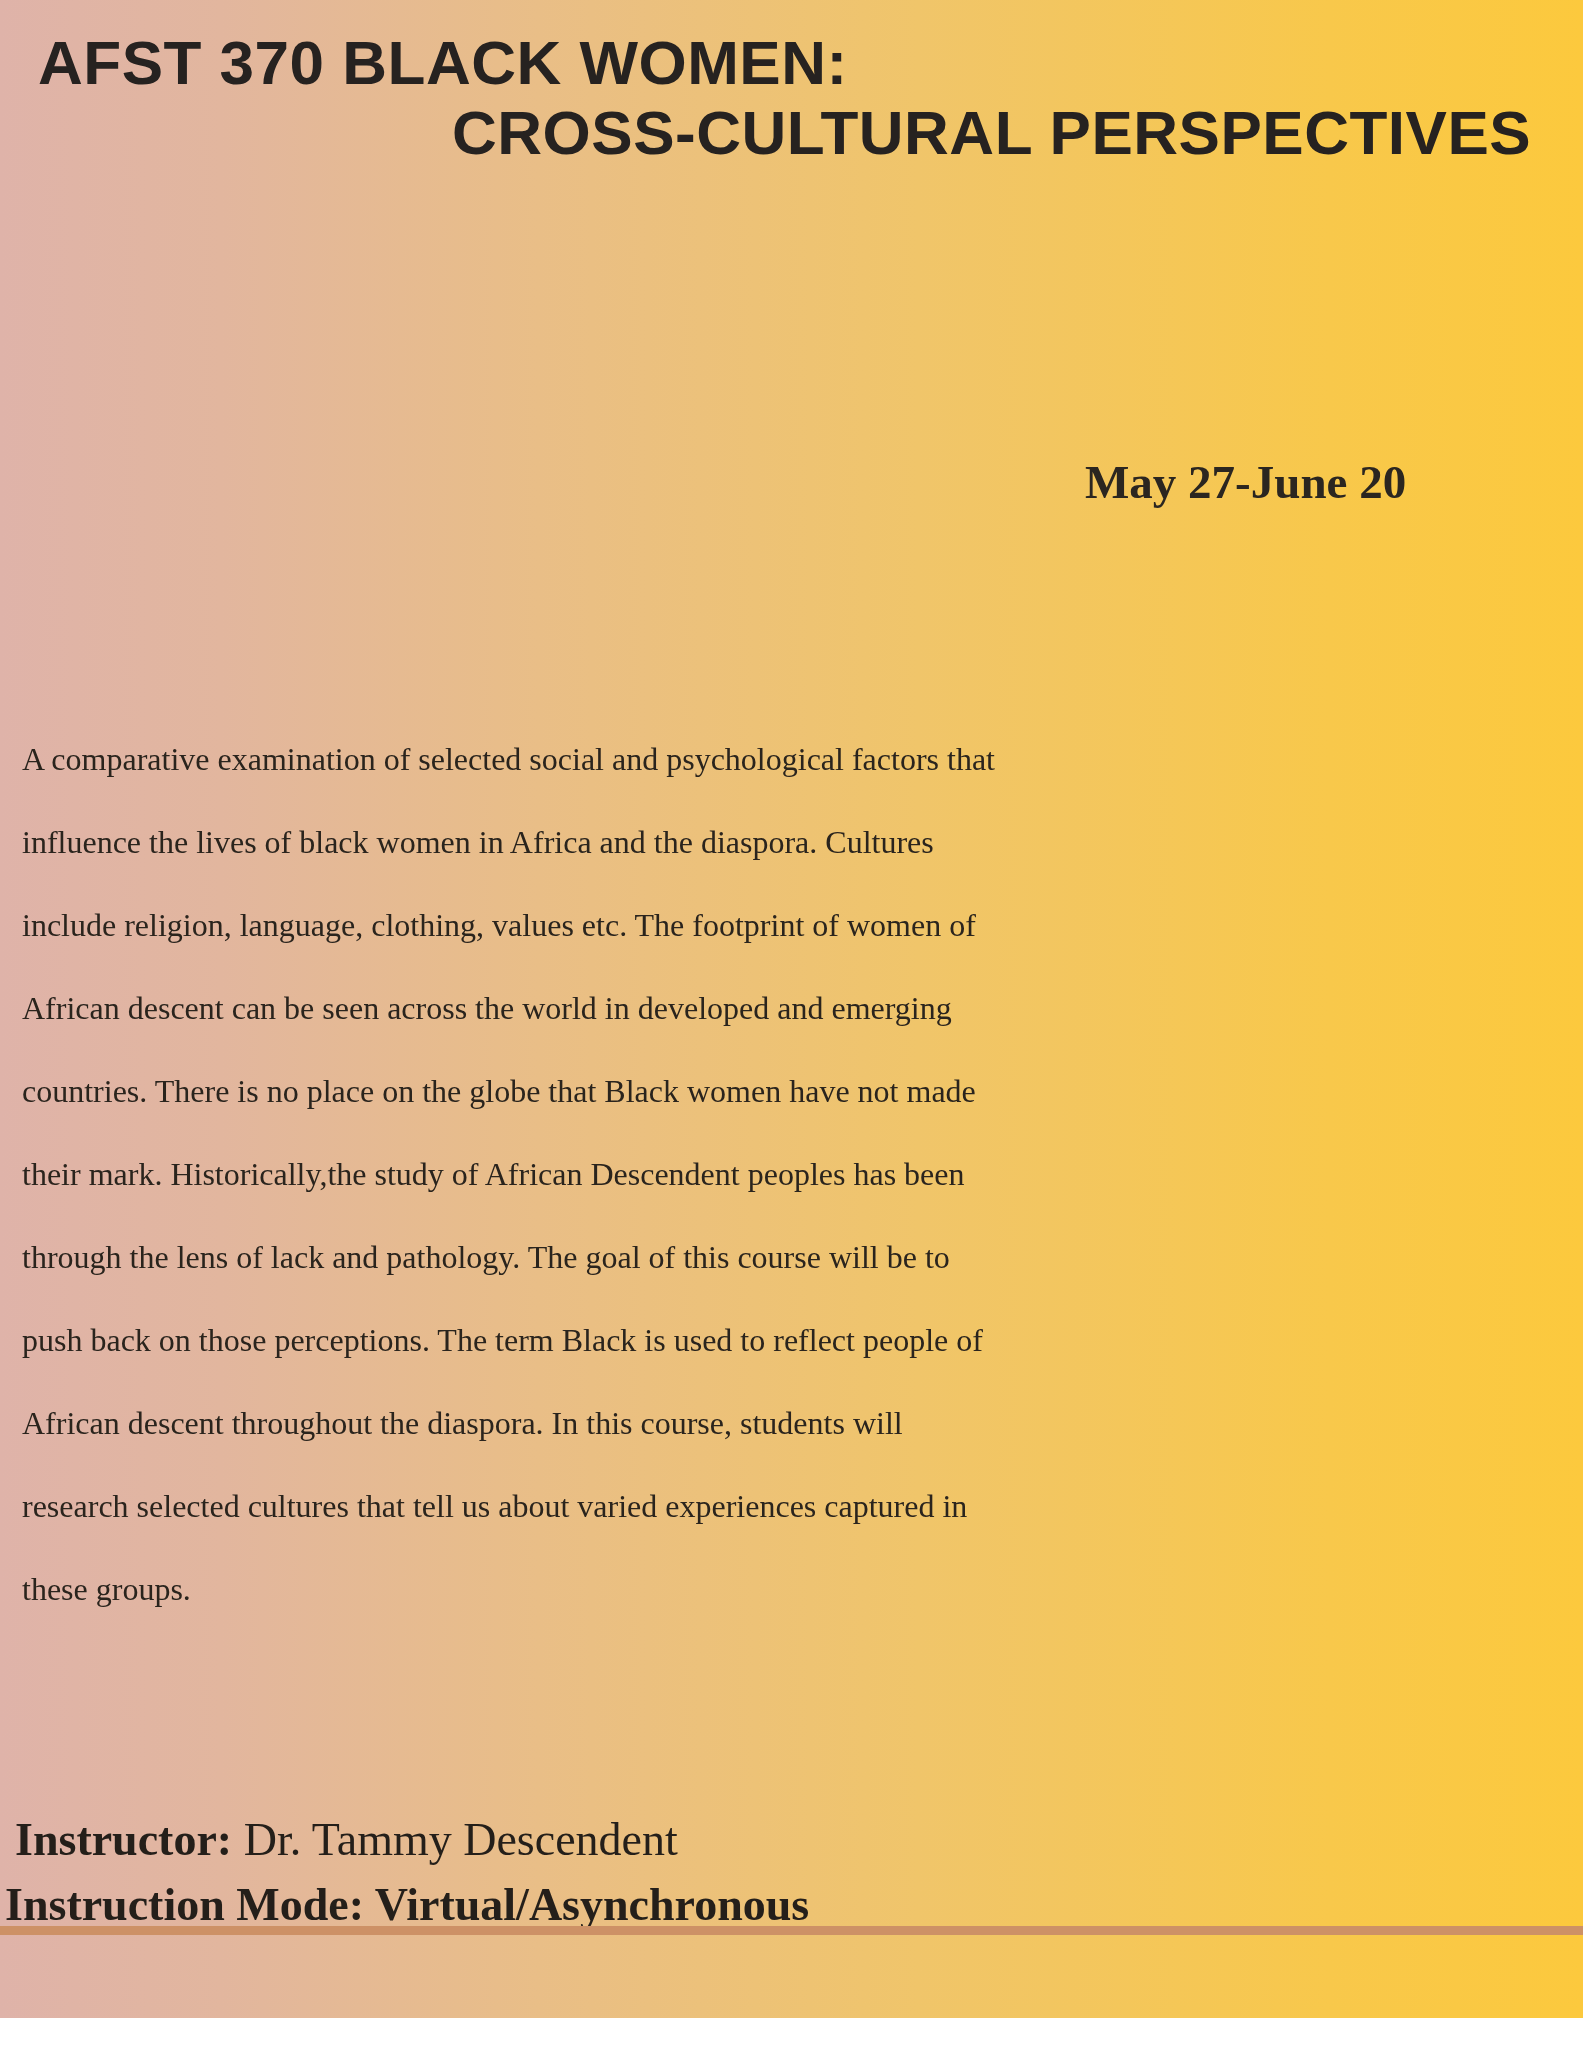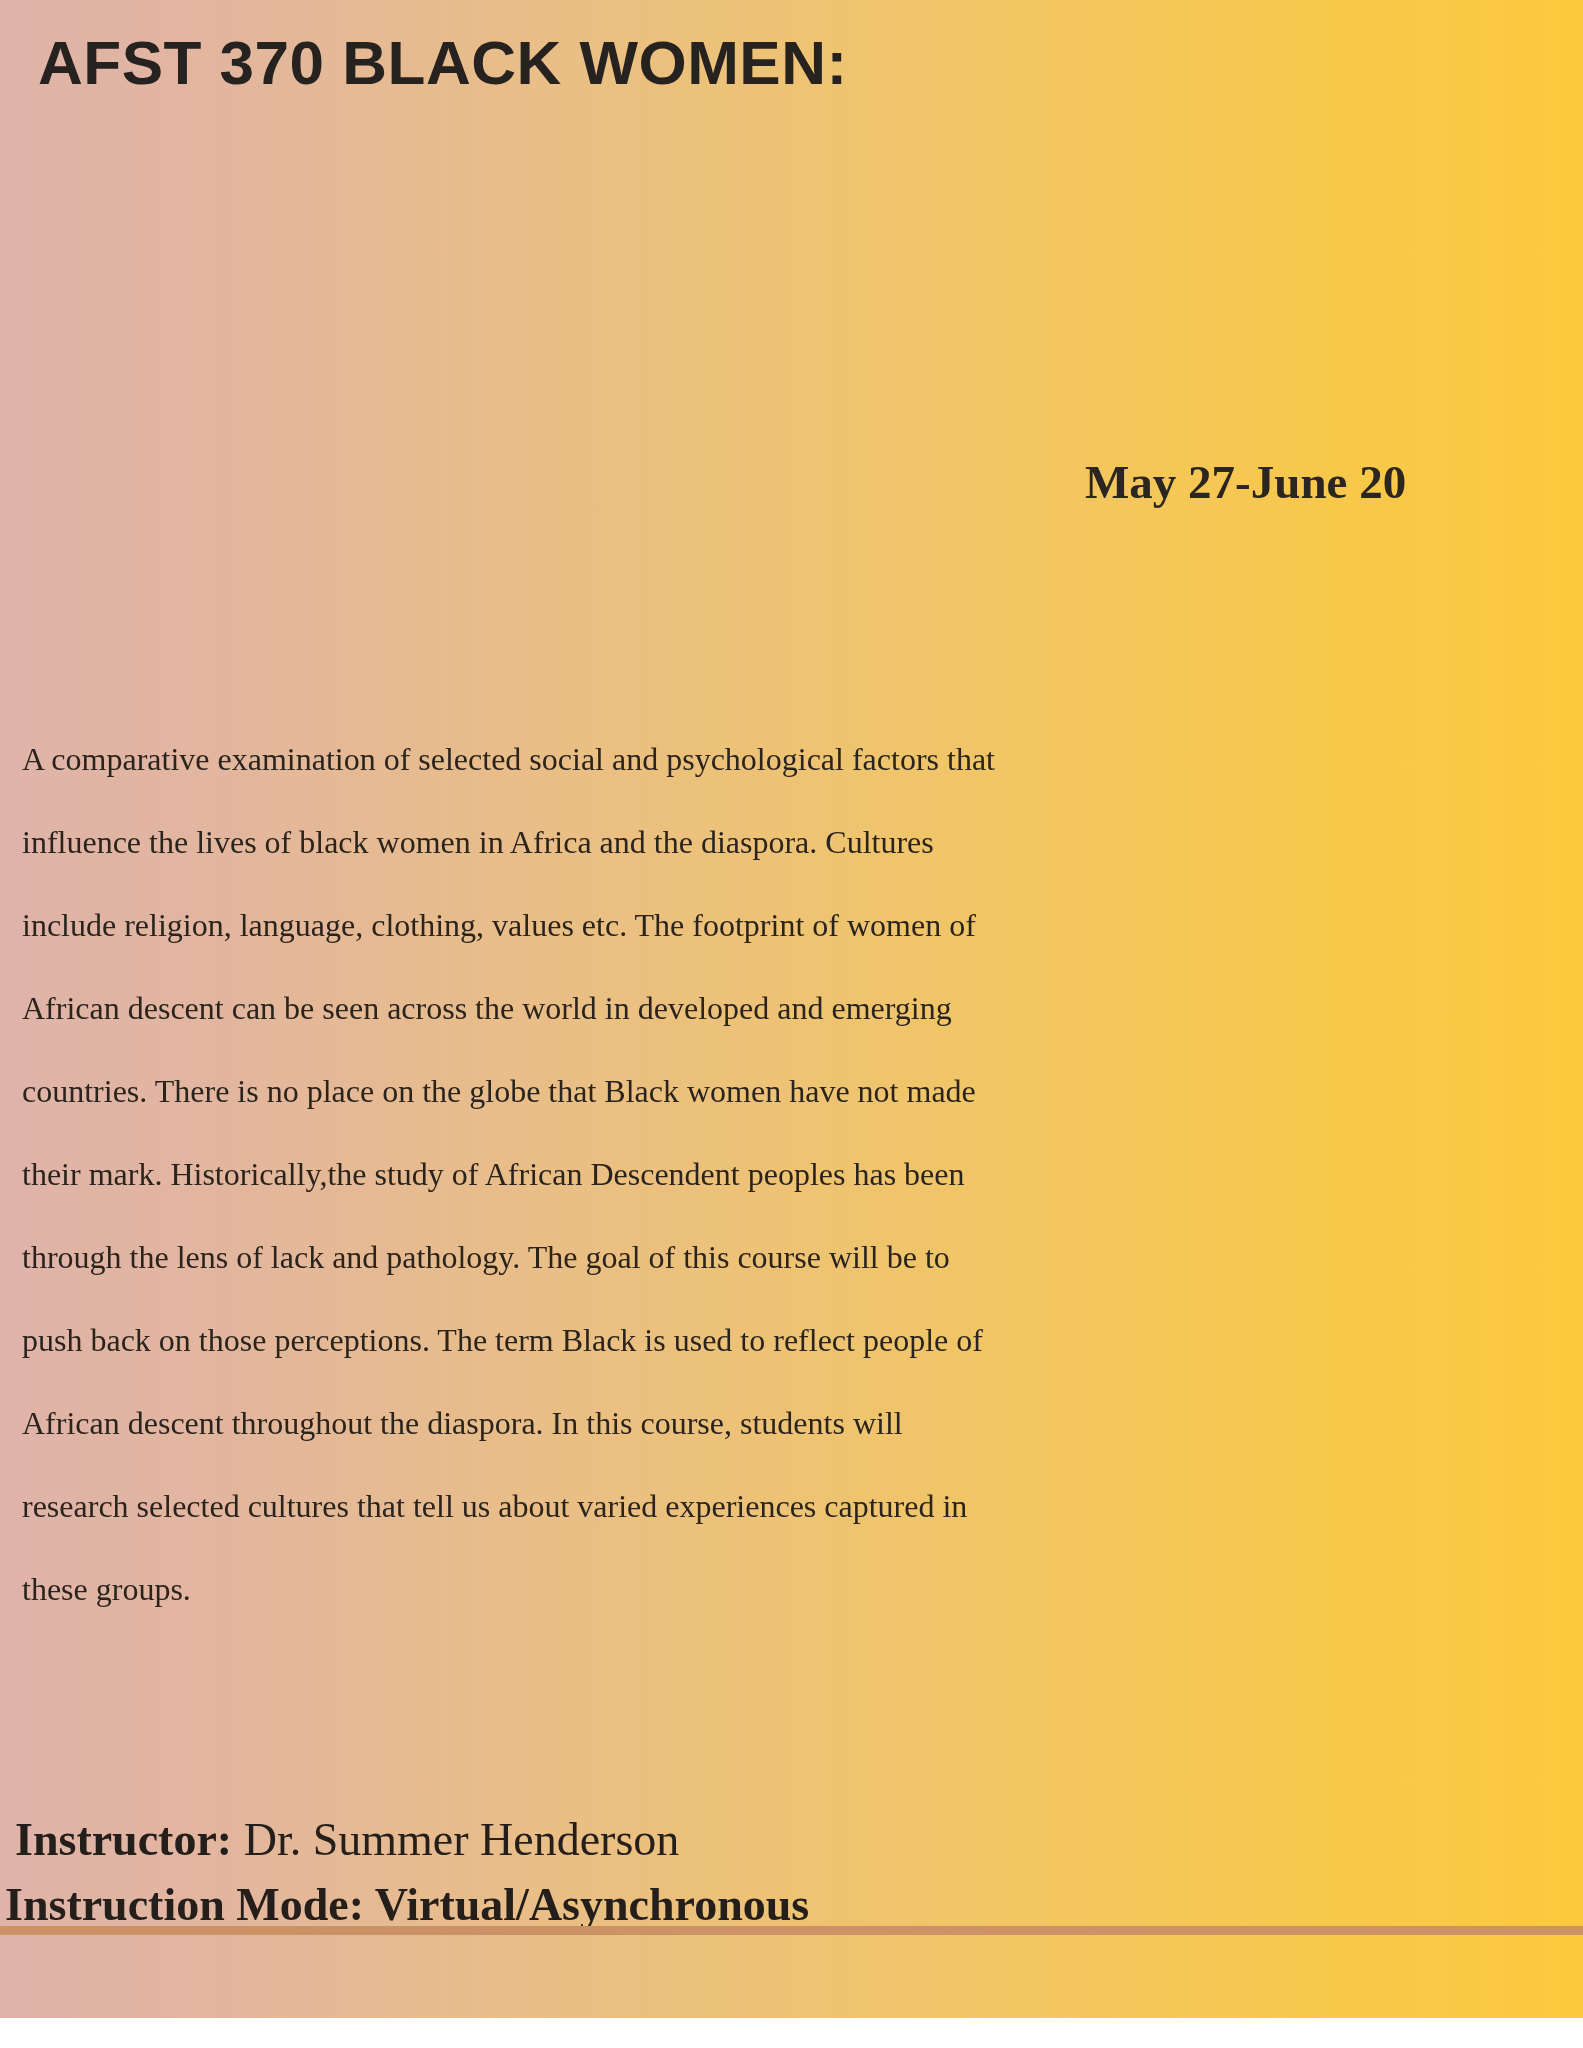--- a/index.html
+++ b/index.html
@@ -99,37 +99,37 @@
     width: 1583px;
     height: 9px;
     background: #cd9166;
   }
 </style>
 </head>
 <body>
 
 <div class="page">
 
-  <div class="course-title"><span>AFST 370 BLACK WOMEN:</span></div>
+  <div class="course-title"><span>AFST 370 BLACK WOMEN:</span><span class="title-line2">CROSS-CULTURAL PERSPECTIVES</span></div>
 
   <div class="session-row">
     <span class="session-dates">May 27-June 20</span>
   </div>
 
   <div class="course-description">A comparative examination of selected social and psychological factors that
 influence the lives of black women in Africa and the diaspora. Cultures
 include religion, language, clothing, values etc. The footprint of women of
 African descent can be seen across the world in developed and emerging
 countries. There is no place on the globe that Black women have not made
 their mark. Historically,the study of African Descendent peoples has been
 through the lens of lack and pathology. The goal of this course will be to
 push back on those perceptions. The term Black is used to reflect people of
 African descent throughout the diaspora. In this course, students will
 research selected cultures that tell us about varied experiences captured in
 these groups.</div>
 
-  <div class="instructor-line"><span class="label">Instructor:</span><span> Dr. Summer Henderson</span></div>
+  <div class="instructor-line"><span class="label">Instructor:</span><span> Dr. Tammy Descendent</span></div>
 
   <div class="mode-line"><span class="label">Instruction Mode:</span><span> Virtual/Asynchronous</span></div>
 
   <div class="bottom-divider"></div>
 
 </div>
 
 </body></html>

